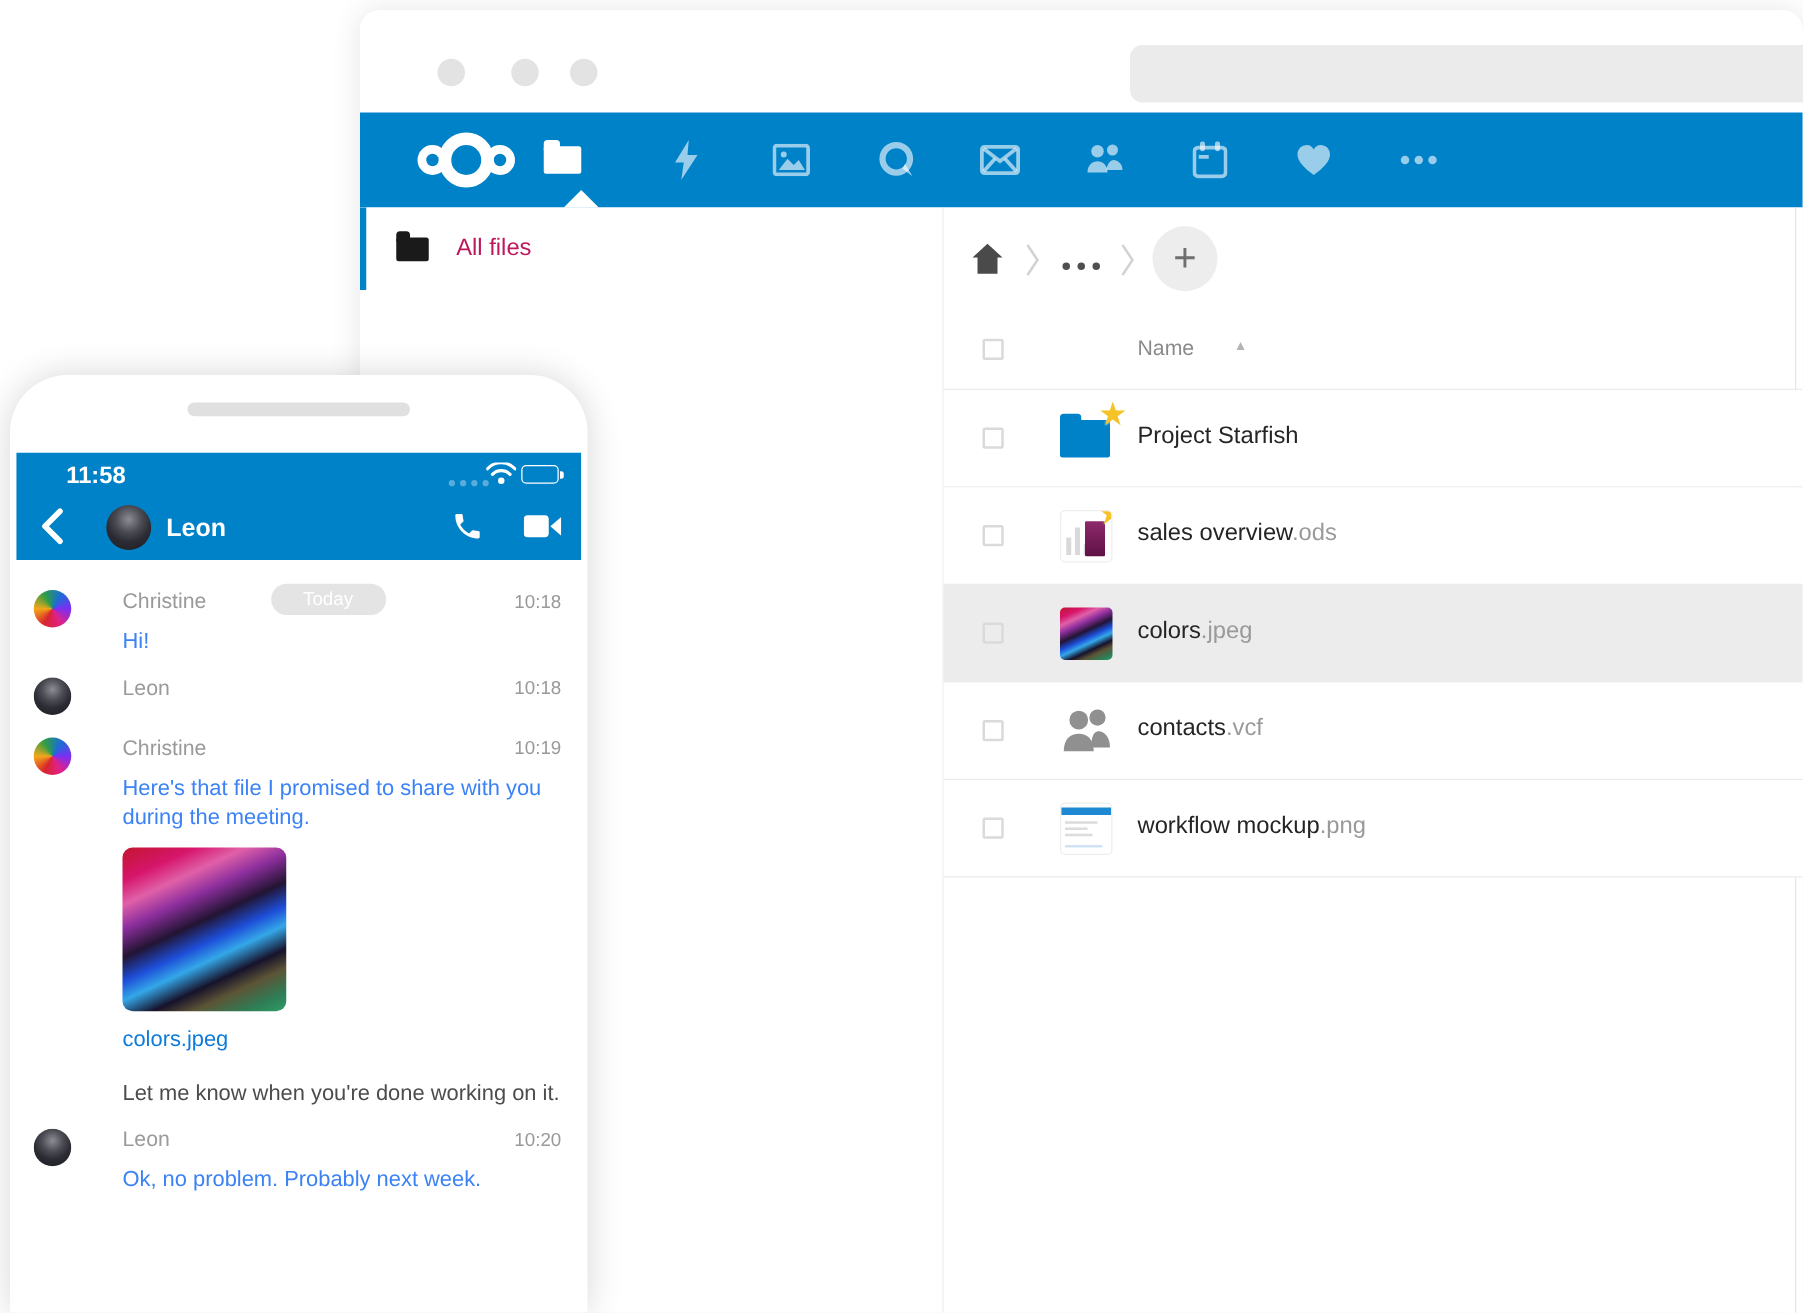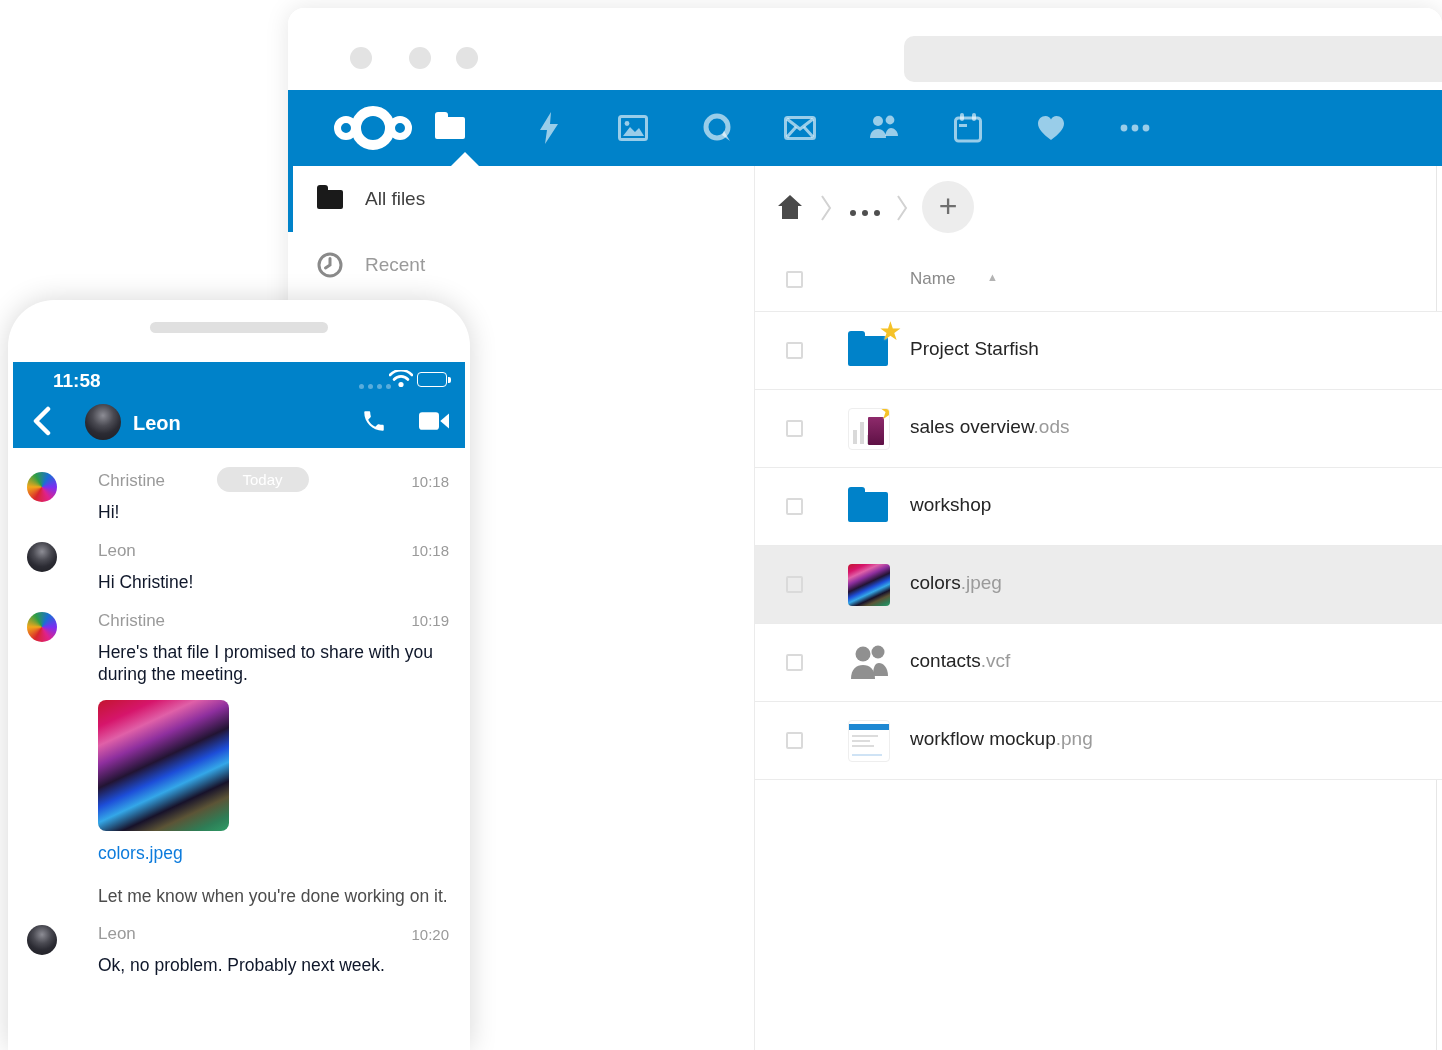--- a/index.html
+++ b/index.html
@@ -38,21 +38,21 @@
   #content { position:absolute; left:0; top:158px; width:1154px; height:884px; display:flex; }
 
   
   #sidebar { width:467px; background:#fff; border-right:1px solid #ebebeb; }
   .side-item { position:relative; height:66px; display:flex; align-items:center;
                padding-left:28px; }
   .side-item.active { border-left:5px solid #0082c9; padding-left:23px; }
   .side-item .s-icon { width:28px; height:28px; margin-right:21px; display:flex;
                        align-items:center; justify-content:center; }
   .f-black { width:26px; height:19px; background:#1a1a1a; }
-  .side-label { font-size:19px; color:#404040; }
+  .side-label { font-size:19px; color:#be185d; }
   .side-item.dim .side-label { color:#9a9a9a; }
 
   
   #filearea { position:relative; flex:1; background:#fff; }
   #right-edge { position:absolute; right:5px; top:0; width:1px; height:884px; background:#e6e6e6; }
 
   #crumbs { position:relative; height:84px; }
   #home-ic { position:absolute; left:22px; top:28px; }
   .crumb-sep { position:absolute; top:26px; }
   #crumb-dots { position:absolute; left:95px; top:44px; display:flex; gap:6px; }
@@ -125,21 +125,21 @@
   #p-call { position:absolute; left:348px; top:46px; }
   #p-video { position:absolute; left:406px; top:48px; }
 
   #chat { position:relative; padding:6px 0 0 0; }
   .msg { display:flex; padding:16px 16px 0 14px; }
   .msg .m-av { width:30px; height:30px; border-radius:50%; flex-shrink:0; margin-right:13px; margin-top:2px; }
   .msg .m-body { flex:1; position:relative;margin-left:28px; }
   .m-head { display:flex; align-items:center; height:22px; }
   .m-name { font-size:17px; color:#9a9a9a; }
   .m-time { margin-left:auto; font-size:15px; color:#9a9a9a; }
-  .m-text { margin-top:9px; font-size:17.5px; color:#0f172a; line-height:1.3; max-width:355px; }
+  .m-text { margin-top:9px; font-size:17.5px; color:#3b82f6; line-height:1.3; max-width:355px; }
   #today-pill { position:absolute; left:50%; top:-3px; transform:translateX(-62%);
                 background:#e4e4e4; color:#fff; font-size:15px; padding:4px 26px;
                 border-radius:14px; }
   .m-attach { margin-top:14px; width:131px; height:131px; border-radius:8px; }
   .m-link { margin-top:12px; font-size:17.5px; color:#0c7bdc; }
   .m-follow { margin-top:22px; font-size:17.5px; color:#4c4c4c; }
 </style>
 </head>
 <body>
 
@@ -220,29 +220,20 @@
   </div>
 
   <div id="content">
 
     <div id="sidebar">
       <div class="side-item active">
         <span class="s-icon">
           <span class="folder f-black"></span>
         </span>
         <span class="side-label">All files</span>
-      </div>
-      <div class="side-item dim">
-        <span class="s-icon">
-          <svg width="26" height="26" viewBox="0 0 26 26">
-            <circle cx="13" cy="13" r="11" fill="none" stroke="#8a8a8a" stroke-width="3"></circle>
-            <path d="M13 6.5 V13 L8.5 16" fill="none" stroke="#8a8a8a" stroke-width="3" stroke-linecap="round"></path>
-          </svg>
-        </span>
-        <span class="side-label">Recent</span>
       </div>
     </div>
 
     <div id="filearea">
       <div id="right-edge"></div>
 
       <div id="crumbs">
         <svg id="home-ic" width="26" height="26" viewBox="0 0 26 26">
           <path d="M13 1 L1 12 H5 V25 H21 V12 H25 Z" fill="#4a4a4a"></path>
         </svg>
@@ -284,27 +275,20 @@
               <i style="height:14px"></i>
               <i style="height:22px"></i>
               <i style="height:9px"></i>
             </span>
           <span class="book"></span>
           <span class="star">★</span>
         </div>
         <div class="fname"><span>sales overview</span><span class="ext">.ods</span></div>
       </div>
 
-      <div class="row">
-        <div class="cb"></div>
-        <div class="thumb" style="background:transparent">
-          <div class="folder f-blue"></div>
-        </div>
-        <div class="fname"><span>workshop</span></div>
-      </div>
 
       <div class="row hl">
         <div class="cb"></div>
         <div class="thumb t-colors"></div>
         <div class="fname"><span>colors</span><span class="ext">.jpeg</span></div>
       </div>
 
       <div class="row">
         <div class="cb"></div>
         <div class="thumb" style="background:transparent">
@@ -383,21 +367,20 @@
         </div>
       </div>
 
       <div class="msg">
         <div class="m-av av-leon"></div>
         <div class="m-body">
           <div class="m-head">
             <span class="m-name">Leon</span>
             <span class="m-time">10:18</span>
           </div>
-          <div class="m-text">Hi Christine!</div>
         </div>
       </div>
 
       <div class="msg">
         <div class="m-av av-christine"></div>
         <div class="m-body">
           <div class="m-head">
             <span class="m-name">Christine</span>
             <span class="m-time">10:19</span>
           </div>

